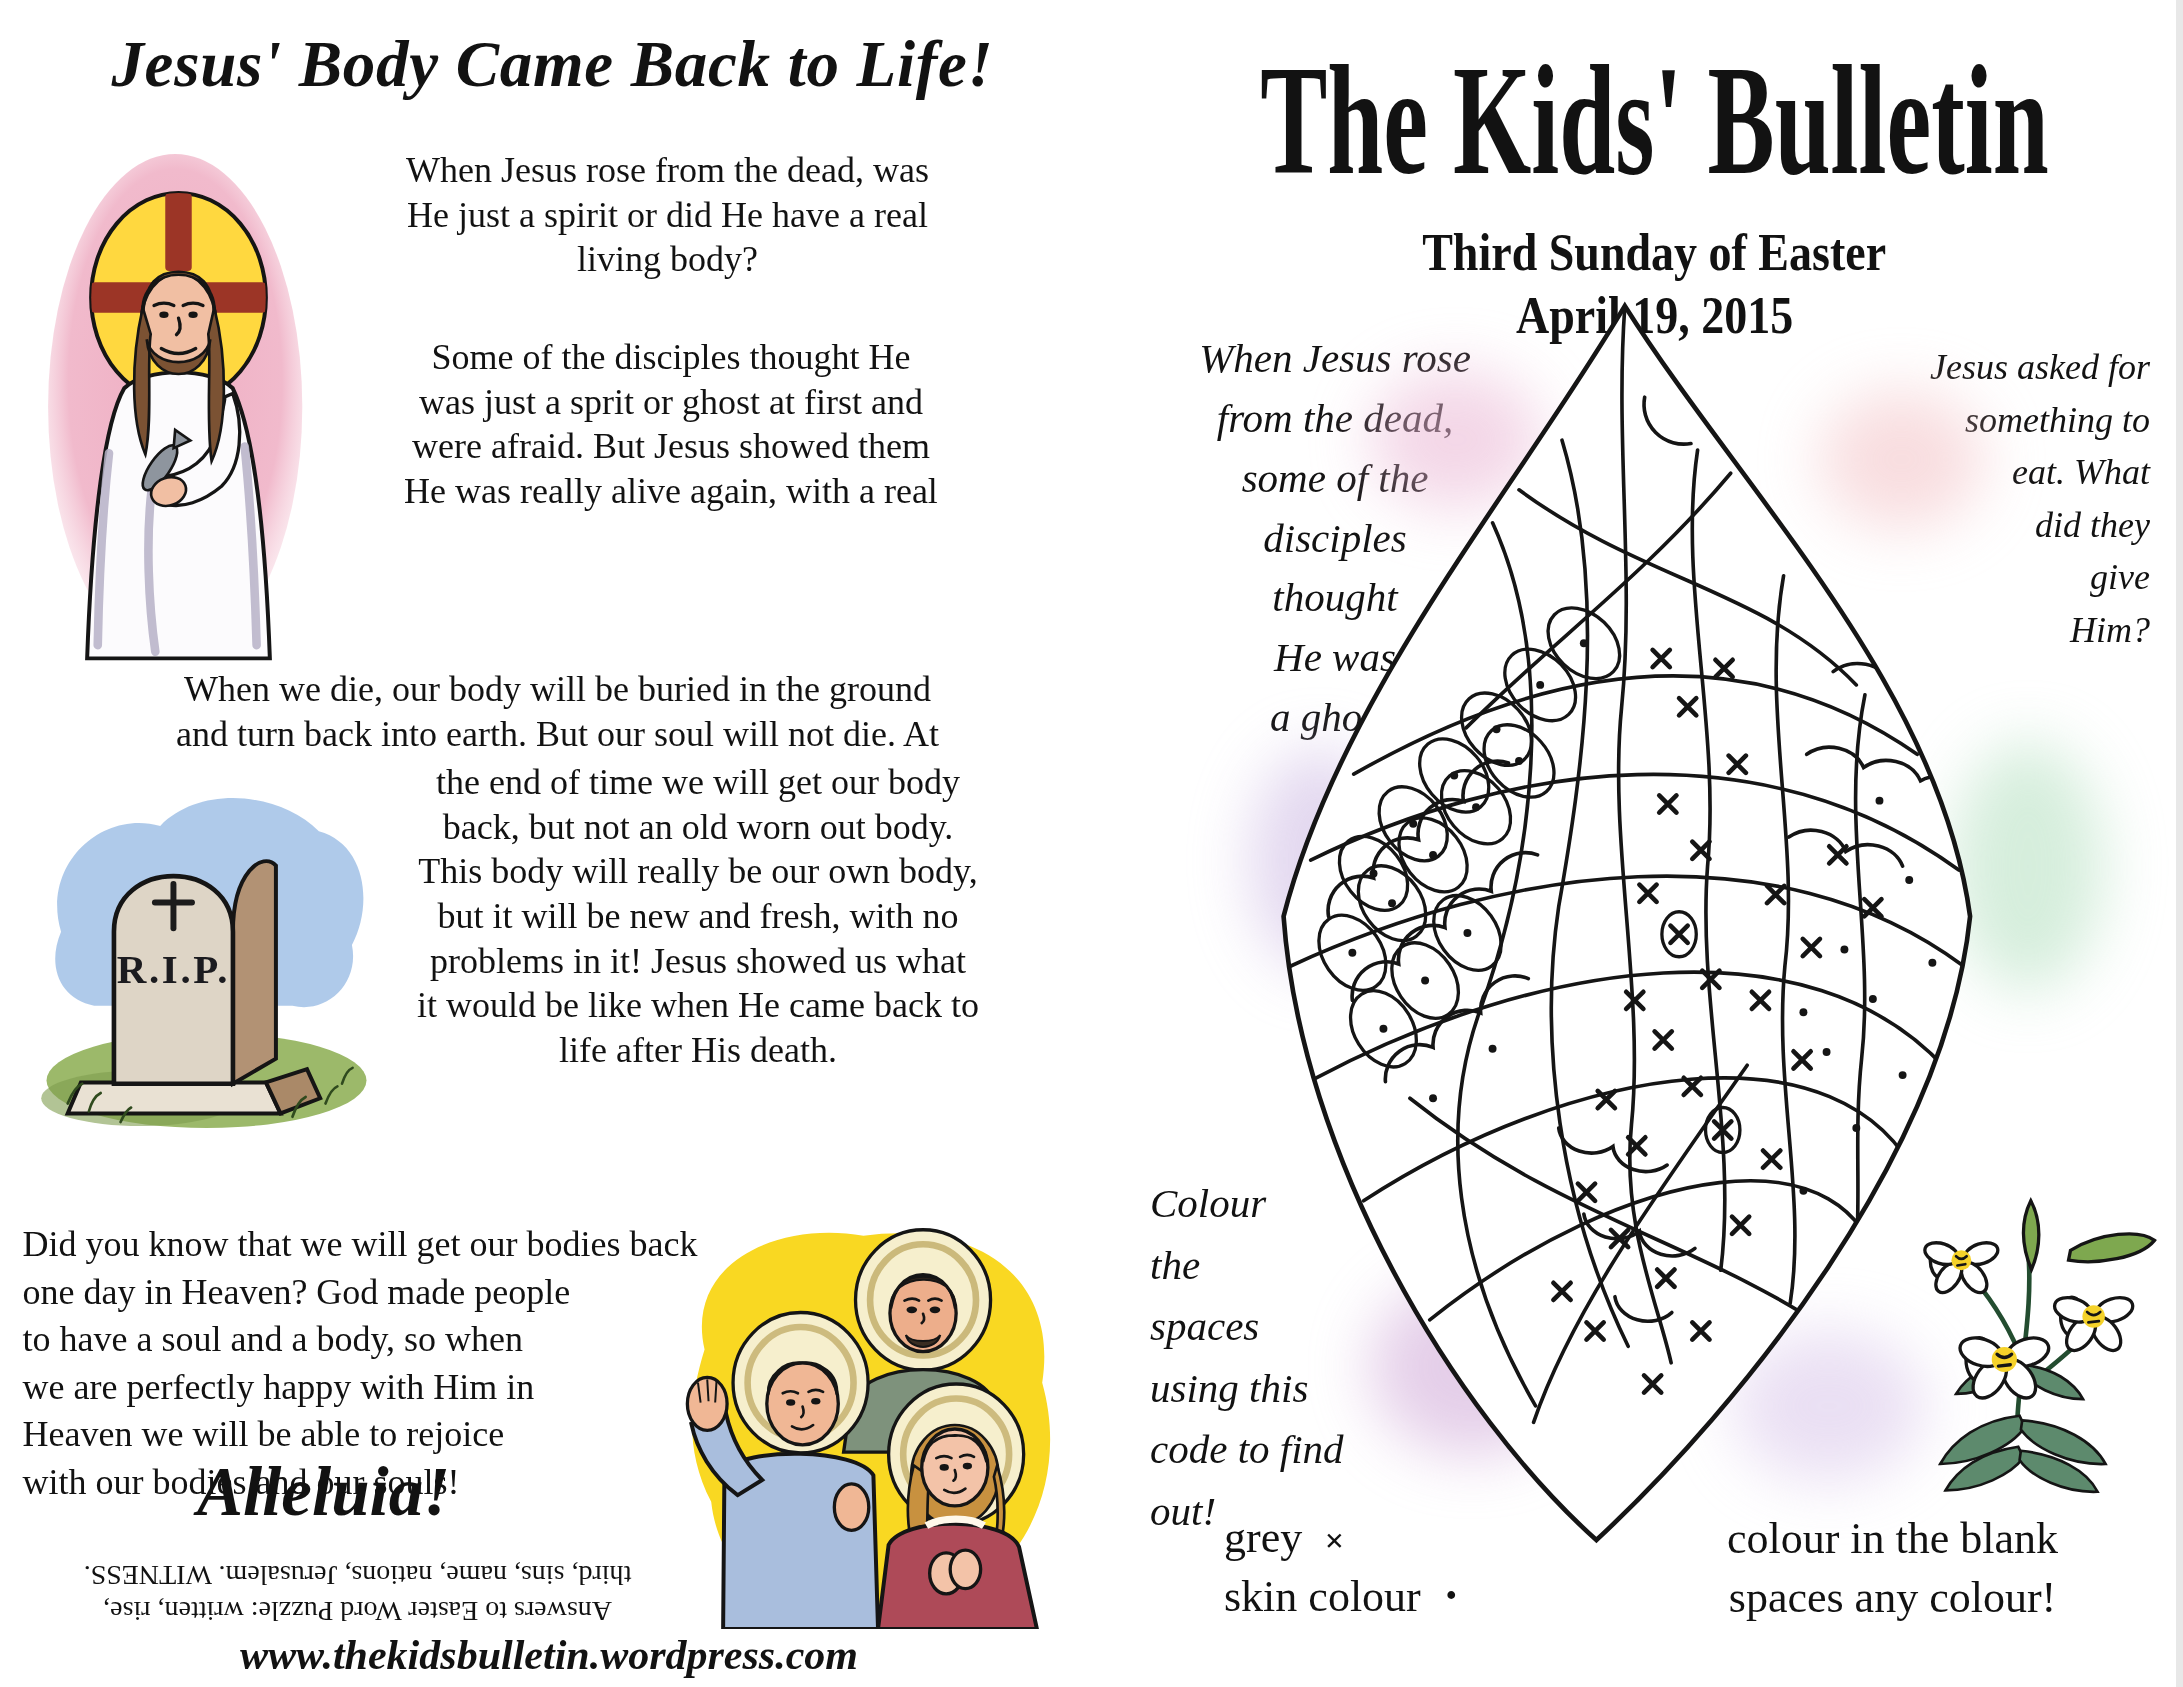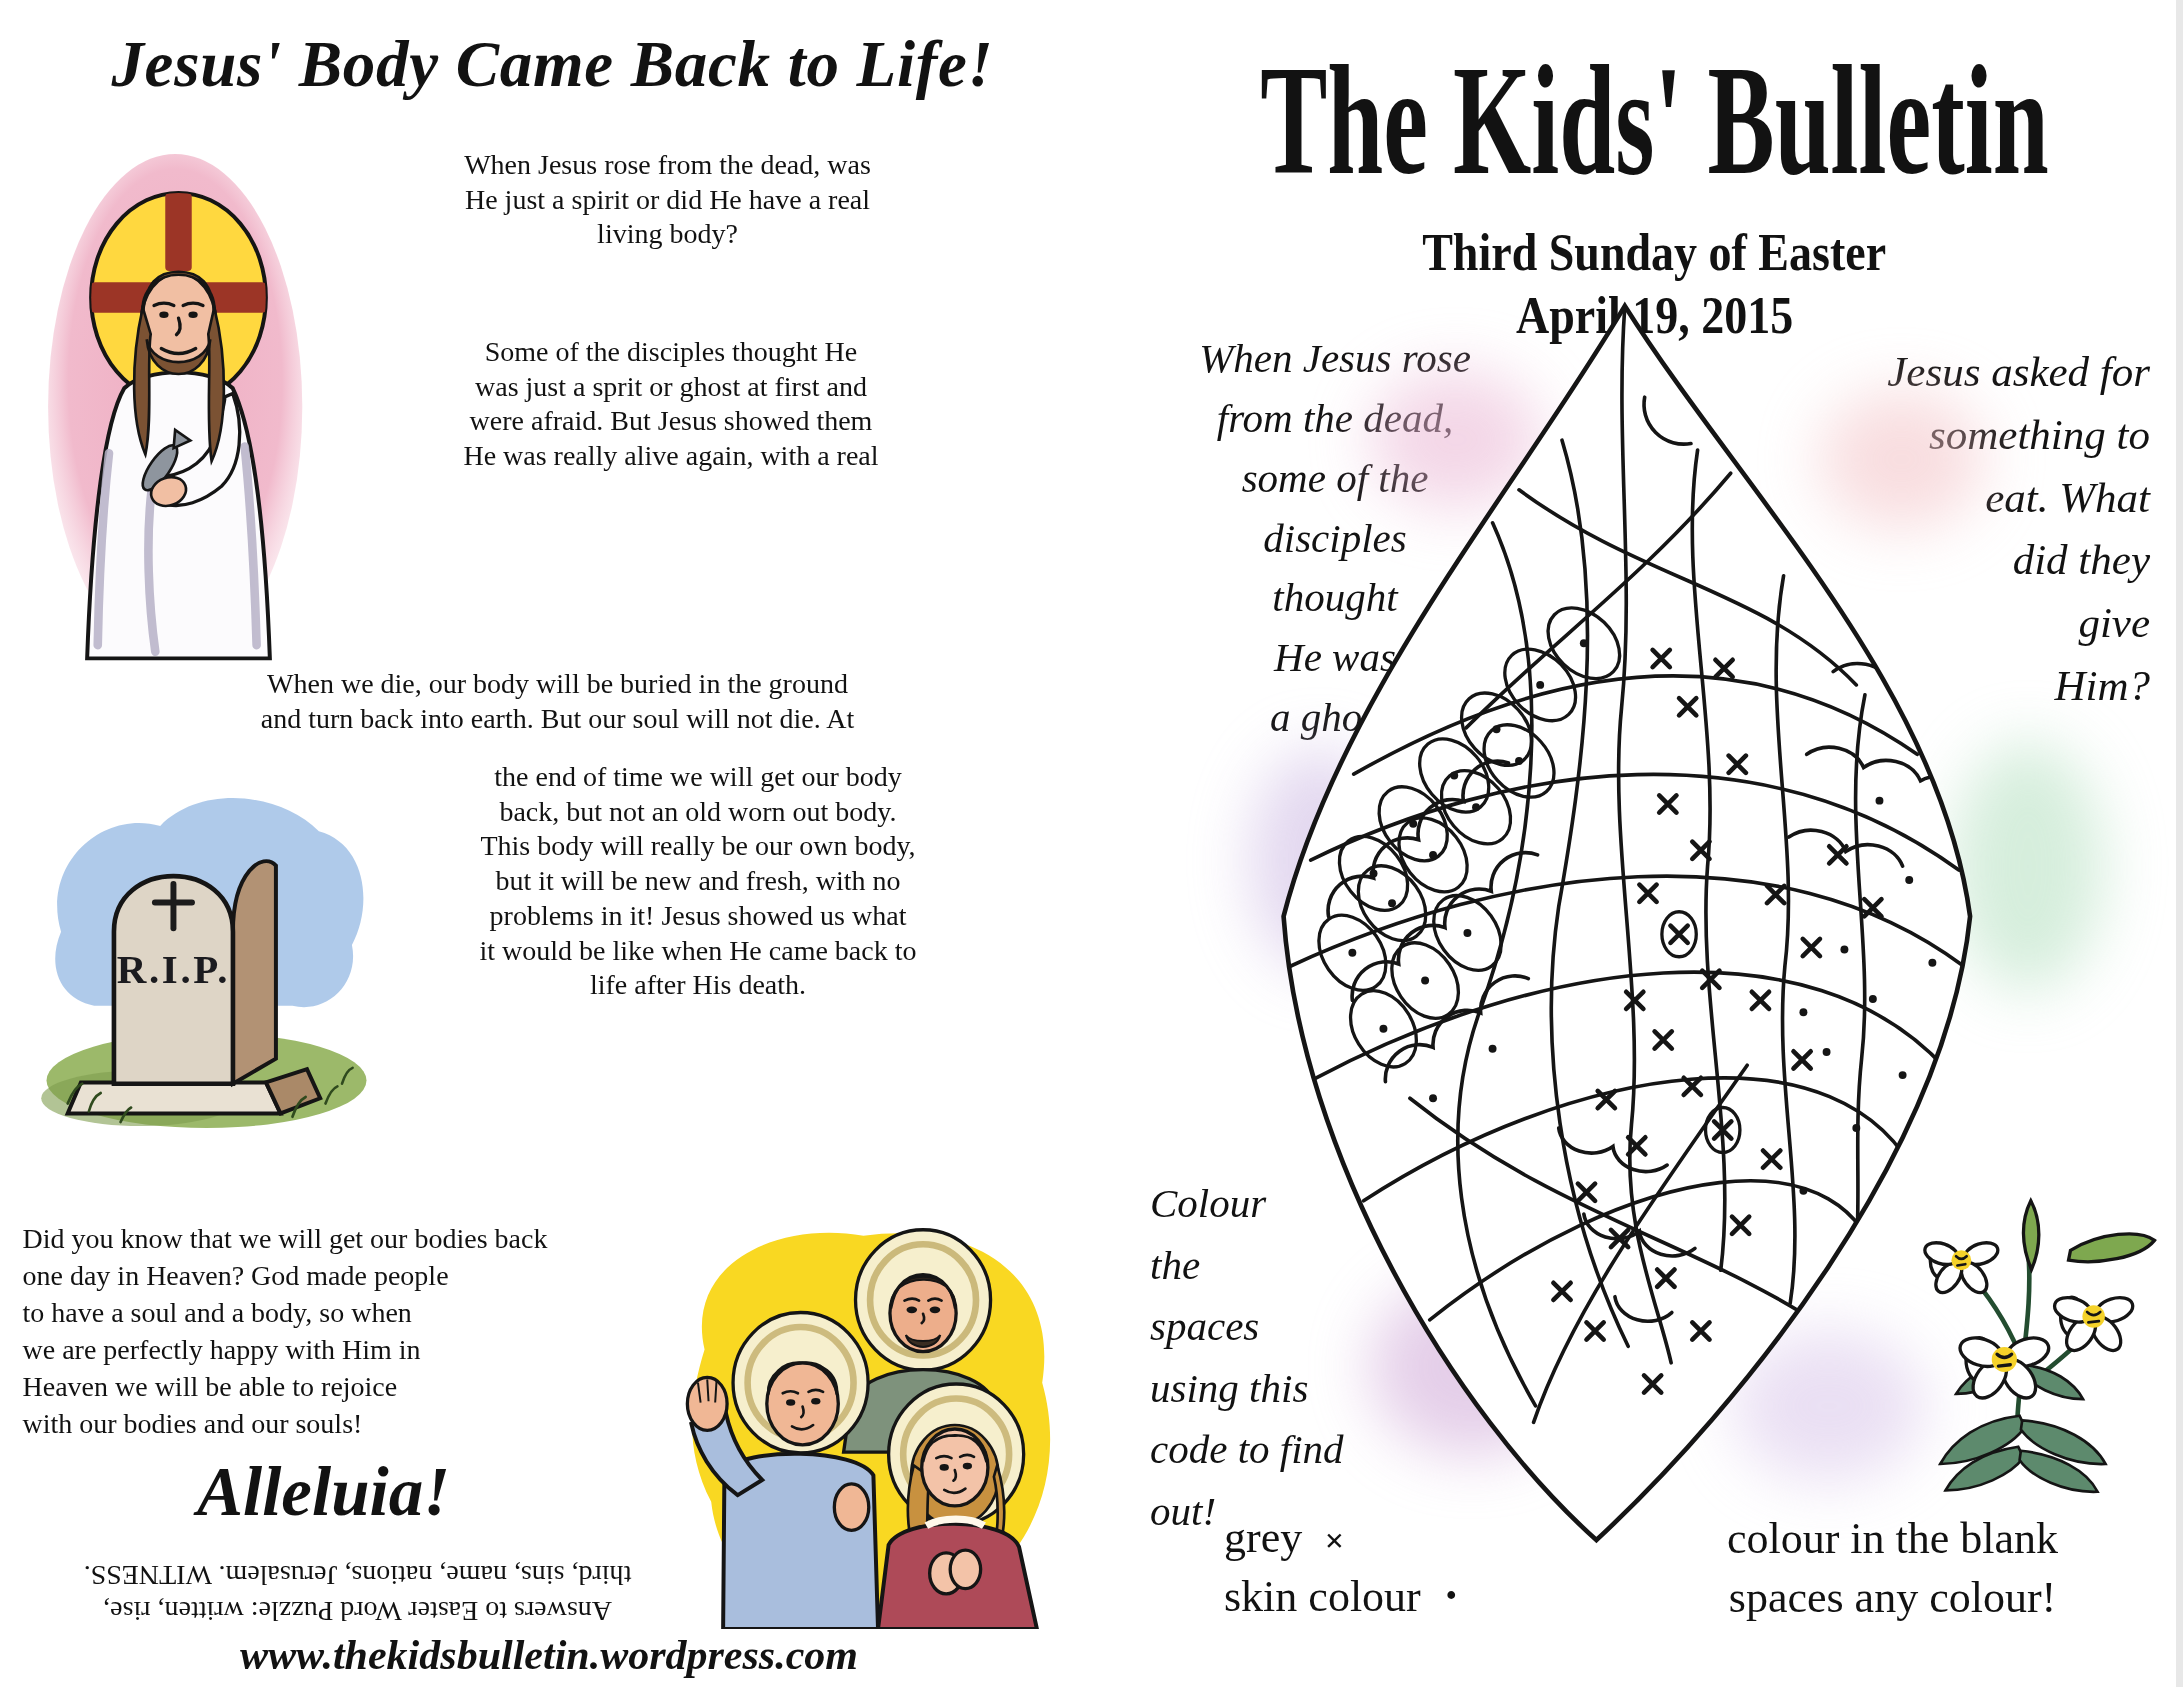--- a/index.html
+++ b/index.html
@@ -3,21 +3,21 @@
 <meta charset="utf-8">
 <style>
   html,body{margin:0;padding:0;background:#e8e8e8;}
   #page{position:relative;width:2176px;height:1687px;background:#ffffff;overflow:hidden;
         font-family:"Liberation Serif",serif;color:#121212;}
   .abs{position:absolute;}
   .lines{white-space:pre-line;}
   
   .lp-title{left:33px;top:26.5px;width:1039px;text-align:center;
             font-size:65px;font-weight:bold;font-style:italic;letter-spacing:0.7px;}
-  .body-txt{font-size:28px;line-height:1.24;}
+  .body-txt{font-size:36px;line-height:1.24;}
   .p1{left:284px;top:148px;width:767px;text-align:center;}
   .p2a{left:284px;top:335px;width:774px;text-align:center;}
   .p2b{left:22.5px;top:517px;width:1039px;text-align:left;}
   .p3a{left:38px;top:667px;width:1039px;text-align:center;}
   .p3b{left:344px;top:760px;width:708px;text-align:center;}
   .p4{left:22.5px;top:1221px;width:926px;text-align:left;line-height:1.32;}
   .alleluia{left:112px;top:1453px;width:423px;text-align:center;
             font-size:69px;font-style:italic;font-weight:bold;}
   .answers{left:53px;top:1556px;width:609px;text-align:center;font-size:28px;
            line-height:1.3;transform:rotate(180deg);}
@@ -25,21 +25,21 @@
            font-size:42px;font-weight:bold;font-style:italic;}
   
   .rp-title{left:1125px;top:41px;width:1059px;text-align:center;font-weight:bold;
             font-size:129px;line-height:1;}
   .rp-title .stretch{display:inline-block;transform:scale(.78,1.22);transform-origin:center top;}
   .rp-sub{left:1125px;top:198px;width:1059px;text-align:center;font-weight:bold;font-size:50px;line-height:1;margin-top:28px;}
   .rp-sub2{top:261px;}
   .rp-sub .stretch{display:inline-block;transform:scale(.92,1.05);transform-origin:center top;}
   .intro-left{left:1150px;top:329px;width:370px;font-size:41px;font-style:italic;
               line-height:1.46;text-align:center;}
-  .intro-right{left:1773px;top:341px;width:377px;font-size:43px;font-style:italic;
+  .intro-right{left:1773px;top:341px;width:377px;font-size:36px;font-style:italic;
                line-height:1.46;text-align:right;}
   .colour-note{left:1150px;top:1125px;width:304px;font-size:41px;font-style:italic;
                line-height:1.5;text-align:left;margin-top:48px;}
   .legend-left{left:1224px;top:1508px;width:344px;font-size:44px;line-height:1.35;}
   .legend-row{display:block;}
   .sym-x{margin-left:22.5px;font-weight:bold;font-size:34px;}
   .sym-dot{margin-left:22.5px;font-weight:bold;font-size:48px;line-height:0;}
   .legend-right{left:1628px;top:1510px;width:529px;text-align:center;font-size:44px;line-height:1.33;}
   
   .aura{position:absolute;border-radius:50%;filter:blur(30px);opacity:.55;}

